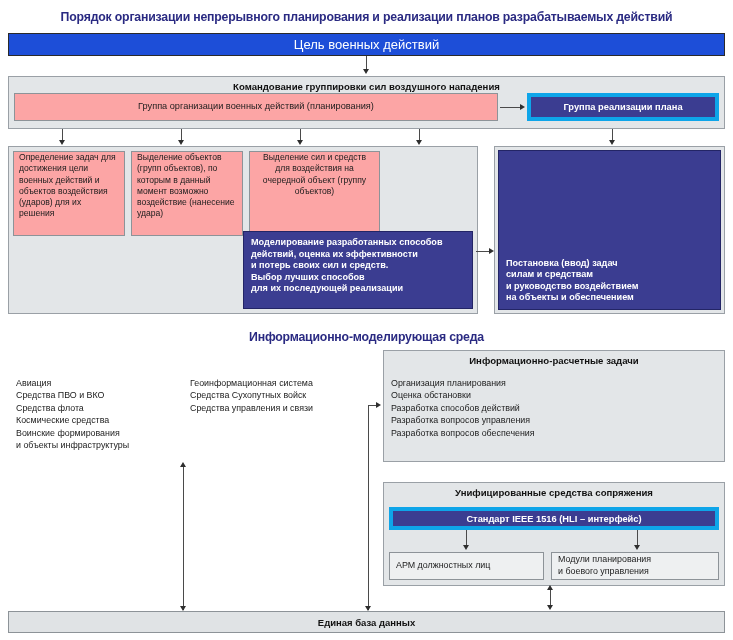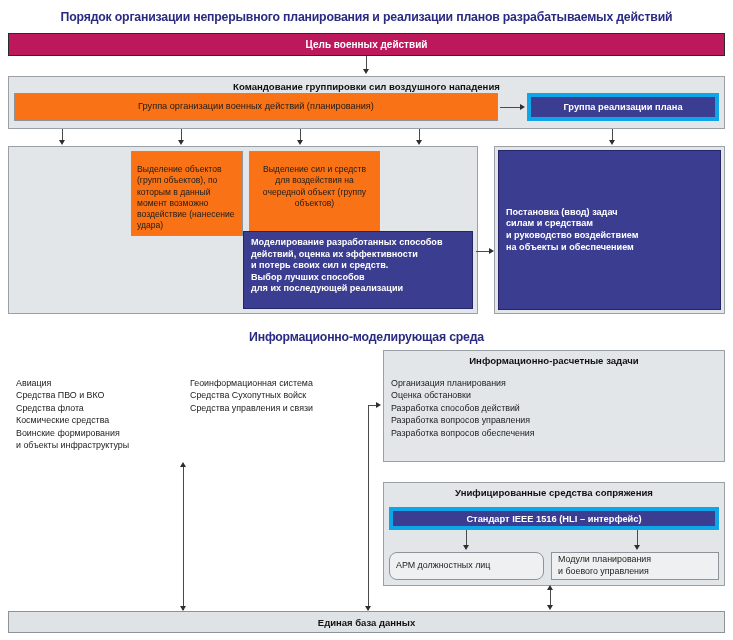--- a/index.html
+++ b/index.html
@@ -17,46 +17,46 @@
 
   .title{
     text-align:center;
     font-size:12.3px;
     font-weight:bold;
     color:#2a2a82;
     letter-spacing:-0.2px;
     white-space:nowrap;
   }
   .blackbar{
-    background:#be185d;
+    background:#1d4ed8;
     border:1px solid #2a2a2a;
     color:#ffffff;
-    font-size:10px;
-    font-weight:bold;
+    font-size:13px;
+    font-weight:normal;
     display:flex;align-items:center;justify-content:center;
     text-align:center;
   }
   .panel{
     background:#e3e6e8;
     border:1px solid #9aa0a6;
   }
   .panel-head{
     font-size:9.6px;
     font-weight:bold;
     text-align:center;
     color:#111;
     padding-top:4px;
   }
   .whitebox{
-    background:#f97316;
+    background:#fca5a5;
     border:1px solid #8d9398;
     font-size:8.6px;
     line-height:11.3px;
     color:#1c1c1c;
-    padding:12px 5px;
+    padding:0 5px;
     box-sizing:border-box;
   }
   .bluebox{
     background:#3b3d91;
     border:1px solid #232566;
     color:#ffffff;
     font-size:9.1px;
     font-weight:bold;
     line-height:11.6px;
     padding:5px 7px;
@@ -144,40 +144,46 @@
   <div class="arrow-down" style="left:178px;top:140px;"></div>
   <div class="vline" style="left:300px;top:129px;height:12px;"></div>
   <div class="arrow-down" style="left:297px;top:140px;"></div>
   <div class="vline" style="left:419px;top:129px;height:12px;"></div>
   <div class="arrow-down" style="left:416px;top:140px;"></div>
   <div class="vline" style="left:612px;top:129px;height:12px;"></div>
   <div class="arrow-down" style="left:609px;top:140px;"></div>
 
   <div class="abs panel" style="left:8px;top:146px;width:470px;height:168px;"></div>
 
+  <div class="abs whitebox" style="left:13px;top:151px;width:112px;height:85px;">Определение задач
+для достижения цели
+военных действий
+и объектов
+воздействия (ударов)
+для их решения</div>
   <div class="abs whitebox" style="left:131px;top:151px;width:112px;height:85px;">Выделение объектов
 (групп объектов),
 по которым в данный
 момент возможно
 воздействие
 (нанесение удара)</div>
   <div class="abs whitebox" style="left:249px;top:151px;width:131px;height:85px;text-align:center;">Выделение сил
 и средств
 для воздействия
 на очередной объект
 (группу объектов)</div>
 
   <div class="abs bluebox" style="left:243px;top:231px;width:230px;height:78px;white-space:pre-line;">Моделирование разработанных способов
 действий, оценка их эффективности
 и потерь своих сил и средств.
 Выбор лучших способов
 для их последующей реализации</div>
 
   <div class="abs panel" style="left:494px;top:146px;width:231px;height:168px;"></div>
-  <div class="abs bluebox" style="left:498px;top:150px;width:223px;height:160px;white-space:pre-line;display:flex;align-items:center;">
+  <div class="abs bluebox" style="left:498px;top:150px;width:223px;height:160px;white-space:pre-line;display:flex;align-items:flex-end;">
     <span>Постановка (ввод) задач
 силам и средствам
 и руководство воздействием
 на объекты и обеспечением</span>
   </div>
 
   <div class="hline" style="left:476px;top:251px;width:16px;"></div>
   <div class="arrow-right" style="left:489px;top:247.5px;"></div>
 
   <div class="abs title" style="left:0;top:330px;width:733px;">Информационно-моделирующая среда</div>
@@ -213,21 +219,21 @@
   <div class="abs panel" style="left:383px;top:482px;width:342px;height:104px;">
     <div class="panel-head">Унифицированные средства сопряжения</div>
   </div>
   <div class="abs bluebar" style="left:389px;top:507px;width:330px;height:23px;">Стандарт IEEE 1516 (HLI – интерфейс)</div>
 
   <div class="vline" style="left:466px;top:530px;height:16px;"></div>
   <div class="arrow-down" style="left:463px;top:545px;"></div>
   <div class="vline" style="left:637px;top:530px;height:16px;"></div>
   <div class="arrow-down" style="left:634px;top:545px;"></div>
 
-  <div class="abs plainbox" style="left:389px;top:552px;width:155px;height:28px;display:flex;align-items:center;border-radius:8px;">АРМ должностных лиц</div>
+  <div class="abs plainbox" style="left:389px;top:552px;width:155px;height:28px;display:flex;align-items:center;">АРМ должностных лиц</div>
   <div class="abs plainbox" style="left:551px;top:552px;width:168px;height:28px;white-space:pre-line;display:flex;align-items:center;">
     <span>Модули планирования
 и боевого управления</span>
   </div>
 
   <div class="vline" style="left:550px;top:588px;height:20px;"></div>
   <div class="arrow-up" style="left:547px;top:585px;"></div>
   <div class="arrow-down" style="left:547px;top:605px;"></div>
 
   <div class="abs greybar" style="left:8px;top:611px;width:717px;height:22px;">Единая база данных</div>

